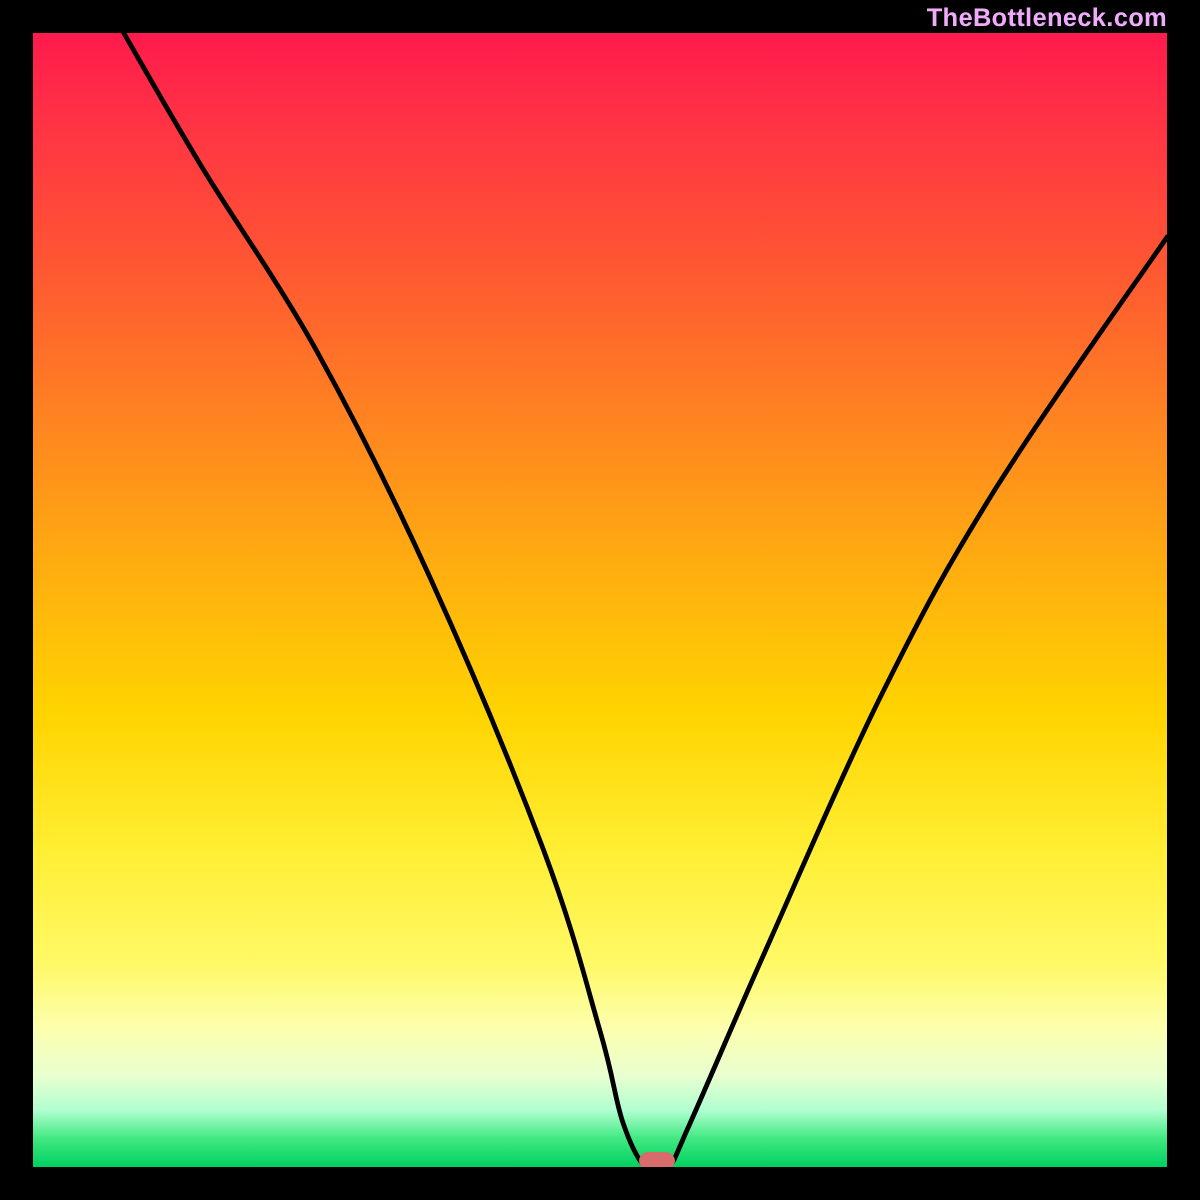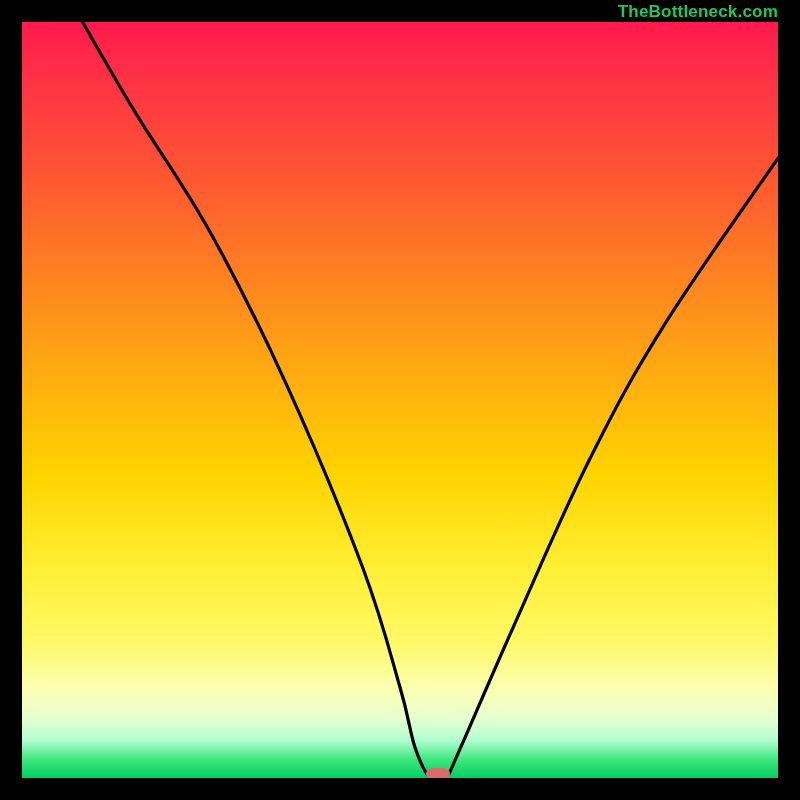--- a/index.html
+++ b/index.html
@@ -46,21 +46,21 @@
       #00d060 100%
     );
   }
   .watermark {
     position: absolute;
     top: 2px;
     right: 22px;
     font-family: Arial, Helvetica, sans-serif;
     font-size: 17px;
     font-weight: 600;
-    color: #22c55e;
+    color: #f0abfc;
     letter-spacing: 0.2px;
     user-select: none;
   }
   svg.curve {
     position: absolute;
     inset: 0;
   }
   .marker {
     position: absolute;
     width: 24px;

